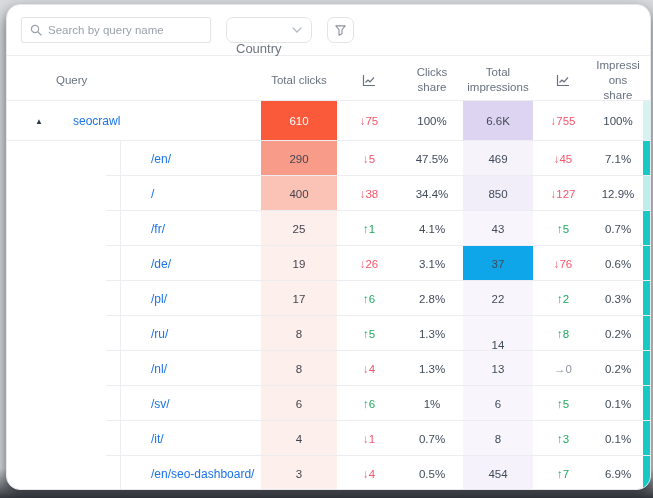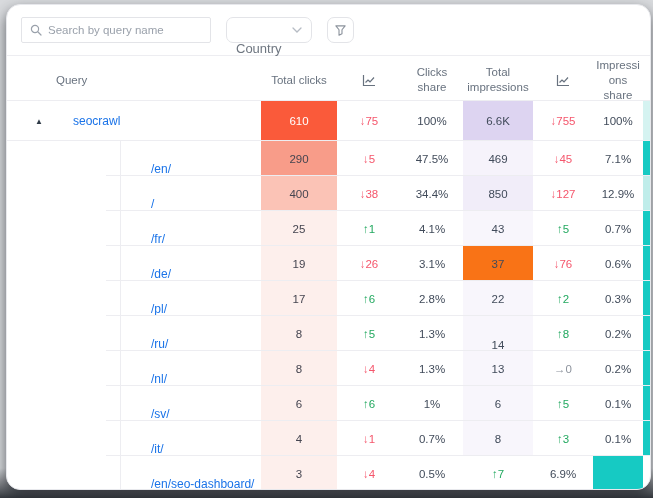--- a/index.html
+++ b/index.html
@@ -57,21 +57,21 @@
   .row { height:35px; }
   .row.parent { height:40px; }
   .row::after { content:""; position:absolute; left:0; right:0; bottom:0; border-bottom:1px solid #ededf1; }
   .row.child::after { left:99px; }
   .cell { display:flex; align-items:center; height:100%; }
   .num { justify-content:center; font-size:11.5px; color:#414b5a; }
   .q { padding-left:14px; }
   .caret { width:26px; text-align:left; font-size:8px; color:#2f3a47; cursor:pointer; }
   .child .caret { visibility:hidden; }
   .qwrap { display:flex; align-items:center; height:100%; margin-left:12px; flex:1; }
-  .child .qwrap { margin-left:59px; border-left:1px solid #ededf1; padding-left:30px;align-items:flex-end; }
+  .child .qwrap { margin-left:59px; border-left:1px solid #ededf1; padding-left:30px; }
   .qlink { font-size:12px; color:#1a73e8; text-decoration:none; cursor:pointer; }
   .parent .qlink { font-weight:normal; }
   .bar { padding:0; }
   .barfill { display:block; width:100%; height:100%; }
   .trend { font-size:11.5px; }
   svg { display:block; }
 </style>
 </head>
 <body>
 
@@ -237,21 +237,21 @@
             <a class="qlink">/de/</a>
           </span>
     </div>
     <div class="cell num" style="background-color: rgb(253, 239, 236);">
       <span style="color: rgb(69, 69, 80);">19</span>
     </div>
     <div class="cell num trend">
       <span style="color: rgb(245, 86, 108);">↓26</span>
     </div>
     <div class="cell num">3.1%</div>
-    <div class="cell num" style="background-color: #f97316; justify-content: center;">
+    <div class="cell num" style="background-color: #0ea5e9; justify-content: center;">
       <span>37</span>
     </div>
     <div class="cell num trend">
       <span style="color: rgb(245, 86, 108);">↓76</span>
     </div>
     <div class="cell num">0.6%</div>
     <div class="cell bar">
       <span class="barfill" style="background-color: rgb(22, 202, 195);"></span>
     </div>
   </div>
@@ -387,20 +387,23 @@
             <a class="qlink">/en/seo-dashboard/</a>
           </span>
     </div>
     <div class="cell num" style="background-color: rgb(253, 239, 236);">
       <span style="color: rgb(69, 69, 80);">3</span>
     </div>
     <div class="cell num trend">
       <span style="color: rgb(245, 86, 108);">↓4</span>
     </div>
     <div class="cell num">0.5%</div>
+    <div class="cell num" style="background-color: rgb(245, 242, 251);">
+      <span>454</span>
+    </div>
     <div class="cell num trend">
       <span style="color: rgb(35, 169, 96);">↑7</span>
     </div>
     <div class="cell num">6.9%</div>
     <div class="cell bar">
       <span class="barfill" style="background-color: rgb(22, 202, 195);"></span>
     </div>
   </div>
     </div>
 </div>

